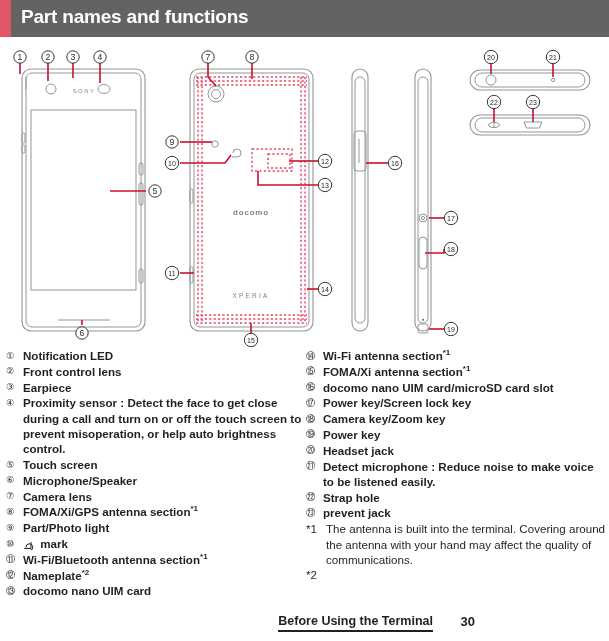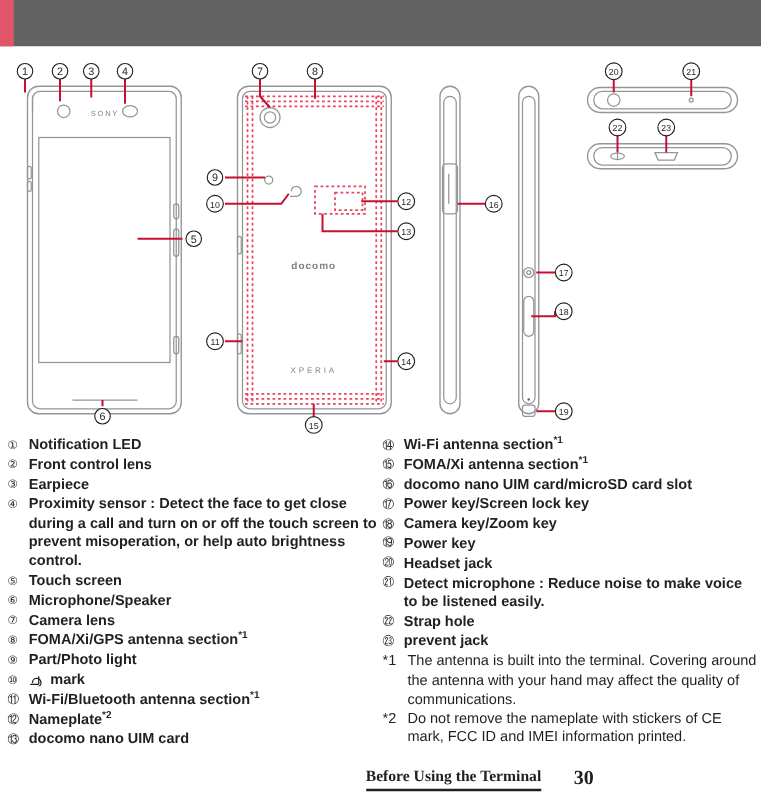--- a/index.html
+++ b/index.html
@@ -71,39 +71,40 @@
 
   .felica{
     display:inline-block;
     width:13px;height:11px;
     vertical-align:-2px;
     margin-right:1px;
   }
 
   
   .footer{
-    position:absolute;left:0;top:612px;width:483px;height:29px;font-family:Liberation Serif, serif;
+    position:absolute;left:0;top:612px;width:483px;height:29px;
   }
   .footer-label{
     position:absolute;right:50px;top:2px;
     font-size:12.5px;font-weight:bold;
     border-bottom:2px solid #231f20;
     padding-bottom:2px;
     white-space:nowrap;
   }
   .footer-page{
     position:absolute;right:8px;top:2px;
-    font-size:16px;font-weight:bold;
+    font-size:13px;font-weight:bold;
   }
 </style>
 </head>
 <body>
 
 <div class="header">
   <div class="header-accent"></div>
+  <div class="header-title">Part names and functions</div>
 </div>
 
 <div class="figure">
 <svg width="609" height="310" viewBox="0 0 609 310" xmlns="http://www.w3.org/2000/svg">
   <defs>
     <style>
       .ol{fill:#ffffff;stroke:#939598;stroke-width:1.1;}
       .ol2{fill:none;stroke:#939598;stroke-width:1;}
       .lead{stroke:#c8102e;stroke-width:1.6;fill:none;}
       .ant{fill:none;stroke:#e8455f;stroke-width:1.4;stroke-dasharray:2.2 2.2;}
@@ -440,20 +441,19 @@
     <span class="num">㉓</span>
     <span class="txt"> prevent jack</span>
   </div>
 
   <div class="note">
     <span class="nlabel">*1</span>
     <span>The antenna is built into the terminal. Covering around the antenna with your hand may affect the quality of communications.</span>
   </div>
   <div class="note">
     <span class="nlabel">*2</span>
-    <span>Do not remove the nameplate with stickers of CE mark, FCC ID and IMEI information printed.</span>
   </div>
 </div>
 
 <div class="footer">
   <div class="footer-label">Before Using the Terminal</div>
   <div class="footer-page">30</div>
 </div>
 
 </body></html>

